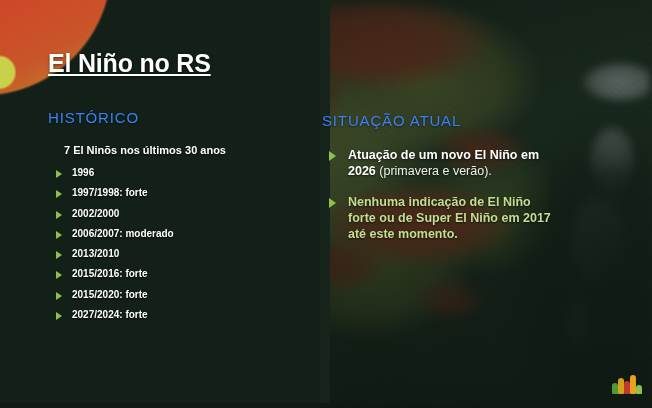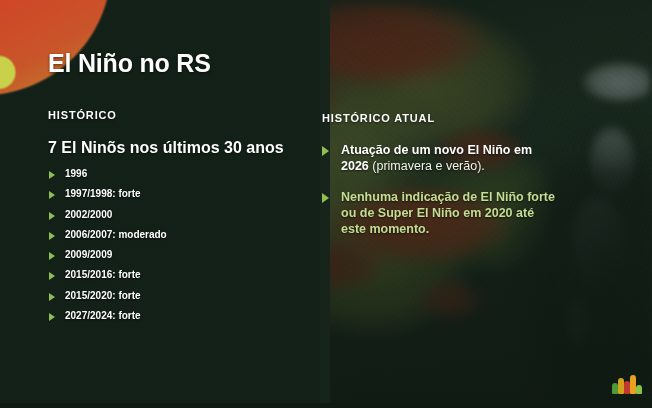--- a/index.html
+++ b/index.html
@@ -164,48 +164,49 @@
 
   .slide-title {
     position: absolute;
     left: 48px;
     top: 49px;
     font-size: 25px;
     font-weight: bold;
     color: #ffffff;
     letter-spacing: -0.2px;
     text-shadow: 0 1px 3px rgba(0,0,0,0.55);
+    text-decoration: underline;
   }
 
   .col {
     position: absolute;
   }
   .col-left  { left: 48px;  top: 109px; width: 250px; }
   .col-right { left: 322px; top: 112px; width: 240px; }
 
   .col-head {
+    font-size: 15px;
+    font-weight: normal;
+    letter-spacing: 0.85px;
+    color: #3b82f6;
+    margin: 0 0 18px 0;
+    text-shadow: 0 1px 2px rgba(0,0,0,0.55);
+  }
+
+  .lead {
     font-size: 11px;
     font-weight: bold;
-    letter-spacing: 0.85px;
     color: #ffffff;
-    margin: 0 0 18px 0;
-    text-shadow: 0 1px 2px rgba(0,0,0,0.55);
-  }
-
-  .lead {
-    font-size: 16px;
-    font-weight: bold;
-    color: #ffffff;
-    margin: 0 0 11px 0;
+    margin: 0 0 11px 16px;
     text-shadow: 0 1px 2px rgba(0,0,0,0.6);
   }
 
   ul.bullets {
     list-style: none;
-    margin: 0;
+    margin: 7px;
     padding: 0;
   }
   ul.bullets li {
     position: relative;
     padding-left: 17px;
     font-size: 10px;
     font-weight: bold;
     color: #ffffff;
     margin-bottom: 8.5px;
     text-shadow: 0 1px 2px rgba(0,0,0,0.65);
@@ -308,48 +309,48 @@
         <li>
           <span class="tri"></span>
           <span>2002/2000</span>
         </li>
         <li>
           <span class="tri"></span>
           <span>2006/2007: moderado</span>
         </li>
         <li>
           <span class="tri"></span>
-          <span>2009/2009</span>
+          <span>2013/2010</span>
         </li>
         <li>
           <span class="tri"></span>
           <span>2015/2016: forte</span>
         </li>
         <li>
           <span class="tri"></span>
           <span>2015/2020: forte</span>
         </li>
         <li>
           <span class="tri"></span>
           <span>2027/2024: forte</span>
         </li>
       </ul>
     </div>
 
     <div class="col col-right">
-      <div class="col-head">HISTÓRICO ATUAL</div>
+      <div class="col-head">SITUAÇÃO ATUAL</div>
 
       <ul class="bullets right">
         <li>
           <span class="tri"></span>
           <span>Atuação de um novo El Niño em 2026</span><span class="soft"> (primavera e verão).</span>
         </li>
         <li>
           <span class="tri"></span>
-          <span class="green-text">Nenhuma indicação de El Niño forte ou de Super El Niño em 2020 até este momento.</span>
+          <span class="green-text">Nenhuma indicação de El Niño forte ou de Super El Niño em 2017 até este momento.</span>
         </li>
       </ul>
     </div>
 
   </div>
 
   <div class="logo">
     <span class="b1"></span>
     <span class="b2"></span>
     <span class="b3"></span>

